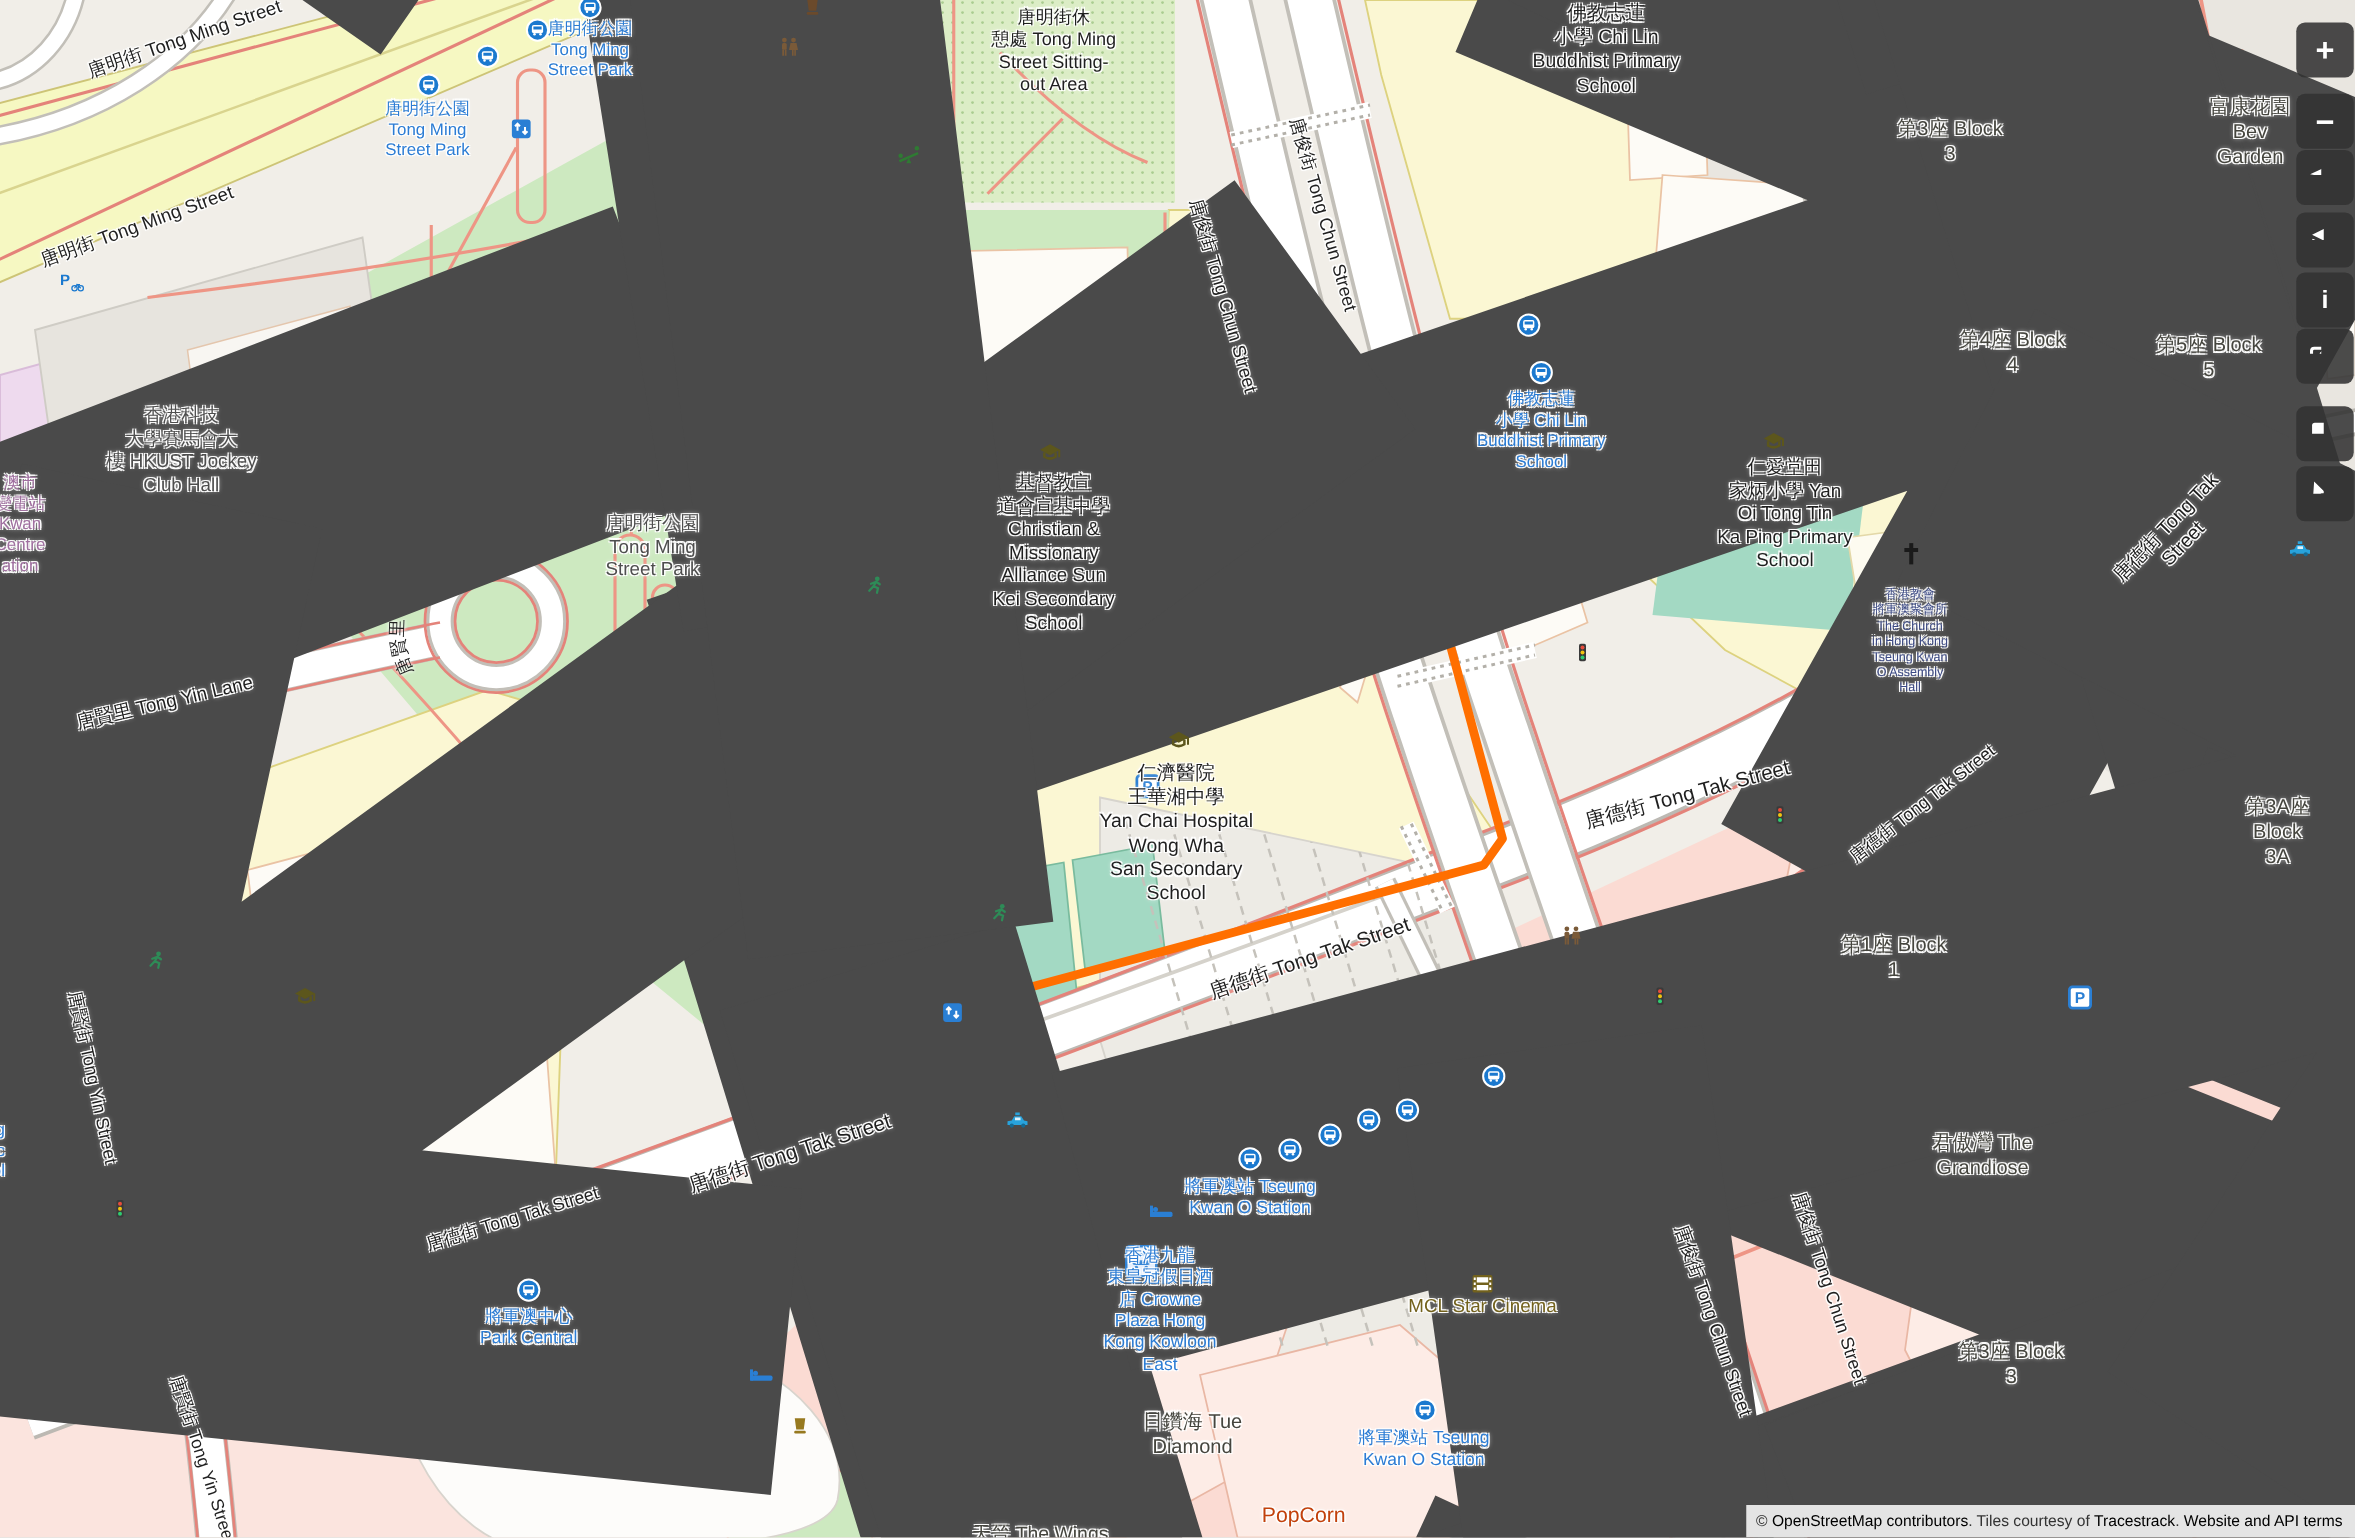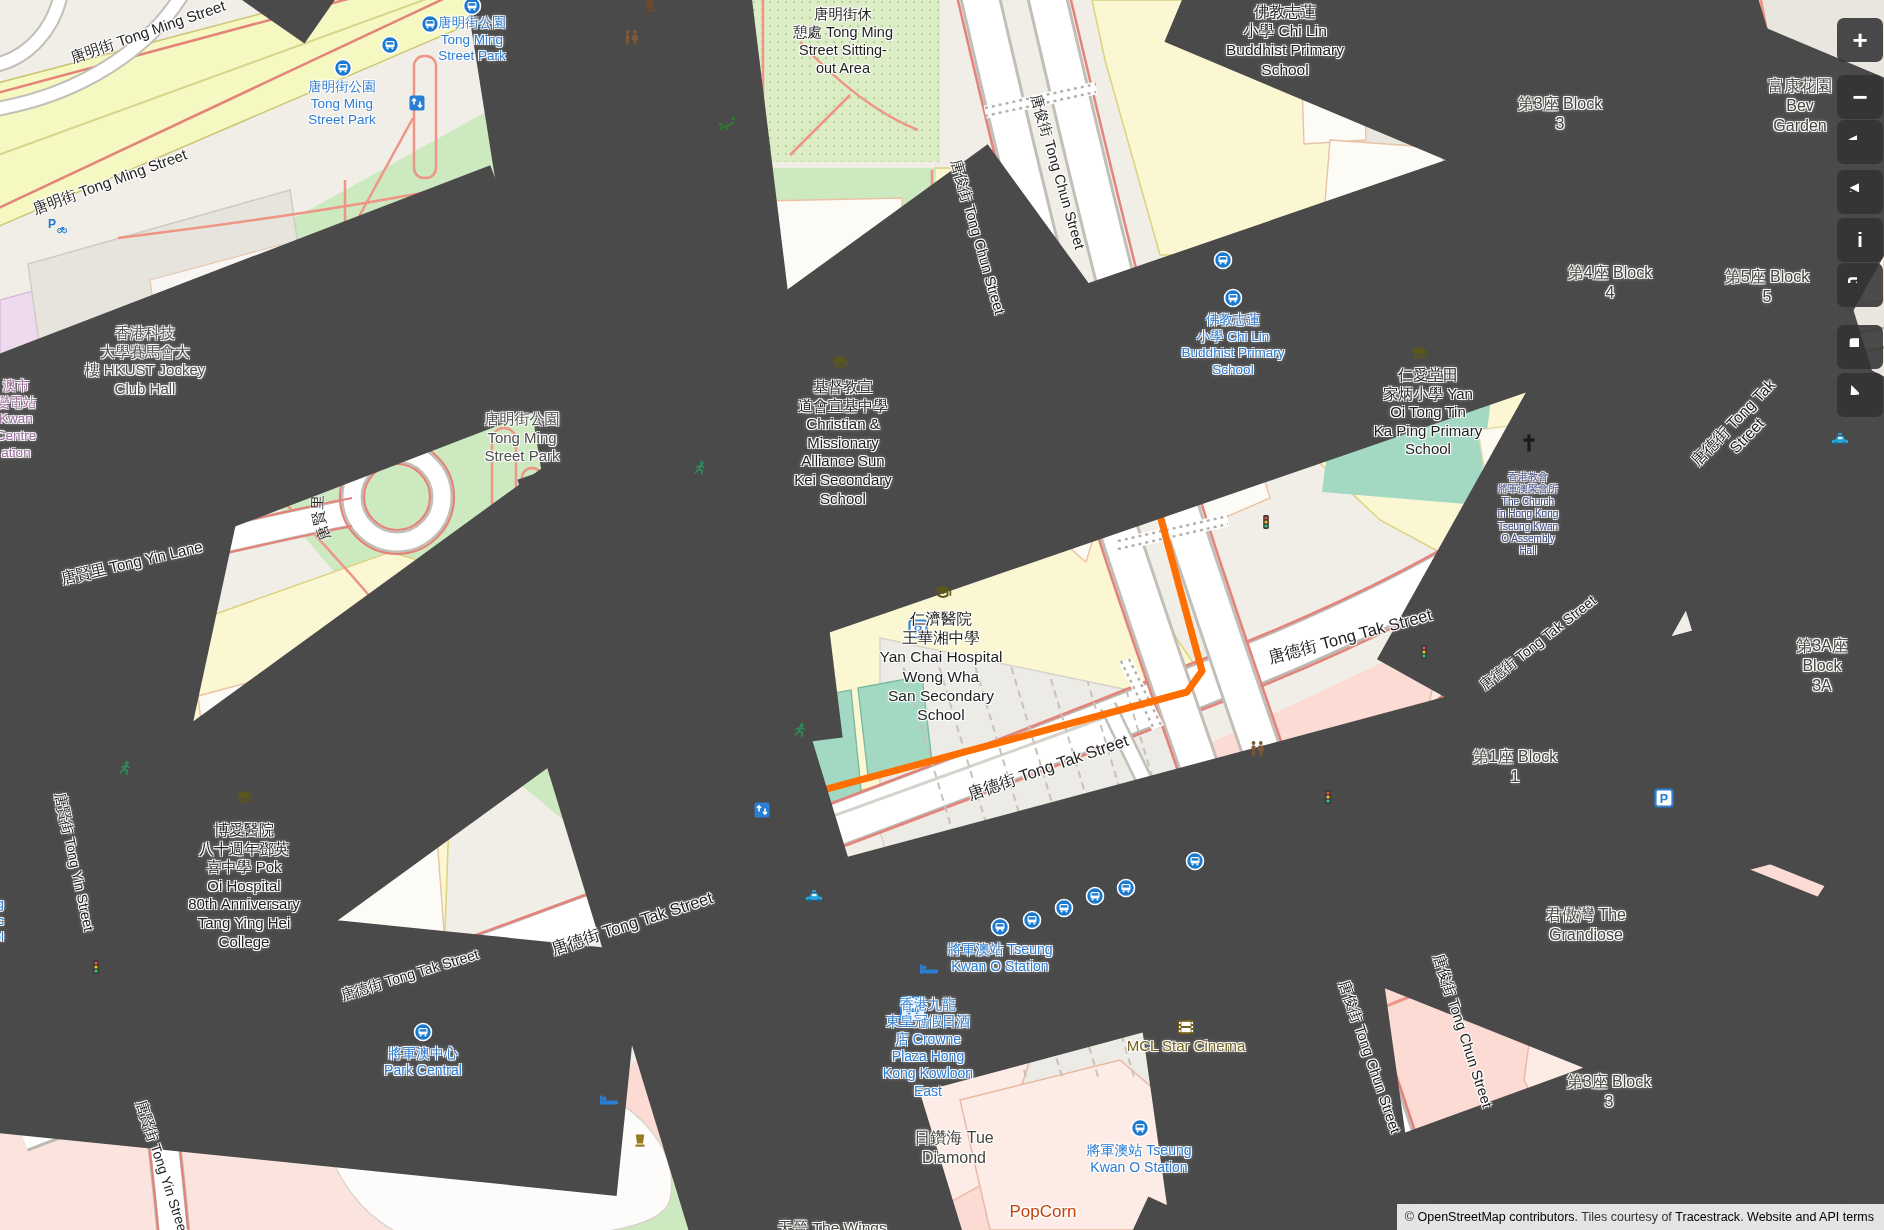--- a/index.html
+++ b/index.html
@@ -465,27 +465,20 @@
 Oi Tong Tin
 Ka Ping Primary
 School</div>
 <div class="lbl c-navy" style="left:1528px;top:514px;font-size:10px">香港教會
 將軍澳聚會所
 The Church
 in Hong Kong
 Tseung Kwan
 O Assembly
 Hall</div>
-<div class="lbl" style="left:244px;top:886px;font-size:15px">博愛醫院
-八十週年鄧英
-喜中學 Pok
-Oi Hospital
-80th Anniversary
-Tang Ying Hei
-College</div>
 <div class="lbl" style="left:132px;top:563px;font-size:15px;transform:translate(-50%,-50%) rotate(-13deg)">唐賢里 Tong Yin Lane</div>
 <div class="lbl" style="left:74px;top:862px;font-size:14px;transform:translate(-50%,-50%) rotate(78deg)">唐賢街 Tong Yin Street</div>
 <div class="lbl" style="left:162px;top:1168px;font-size:14px;transform:translate(-50%,-50%) rotate(72deg)">唐賢街 Tong Yin Street</div>
 <div class="lbl" style="left:410px;top:975px;font-size:14px;transform:translate(-50%,-50%) rotate(-17deg)">唐德街 Tong Tak Street</div>
 <div class="lbl" style="left:632px;top:923px;font-size:16.5px;transform:translate(-50%,-50%) rotate(-18deg)">唐德街 Tong Tak Street</div>
 <div class="lbl" style="left:1048px;top:767px;font-size:16.5px;transform:translate(-50%,-50%) rotate(-19deg)">唐德街 Tong Tak Street</div>
 <div class="lbl" style="left:1350px;top:636px;font-size:16.5px;transform:translate(-50%,-50%) rotate(-15deg)">唐德街 Tong Tak Street</div>
 <div class="lbl" style="left:1740px;top:429px;font-size:15.5px;transform:translate(-50%,-50%) rotate(-46deg)">唐德街 Tong Tak Street</div>
 <div class="lbl" style="left:1538px;top:643px;font-size:14px;transform:translate(-50%,-50%) rotate(-38deg)">唐德街 Tong Tak Street</div>
 <div class="lbl" style="left:977px;top:237px;font-size:14.5px;transform:translate(-50%,-50%) rotate(74deg)">唐俊街 Tong Chun Street</div>

